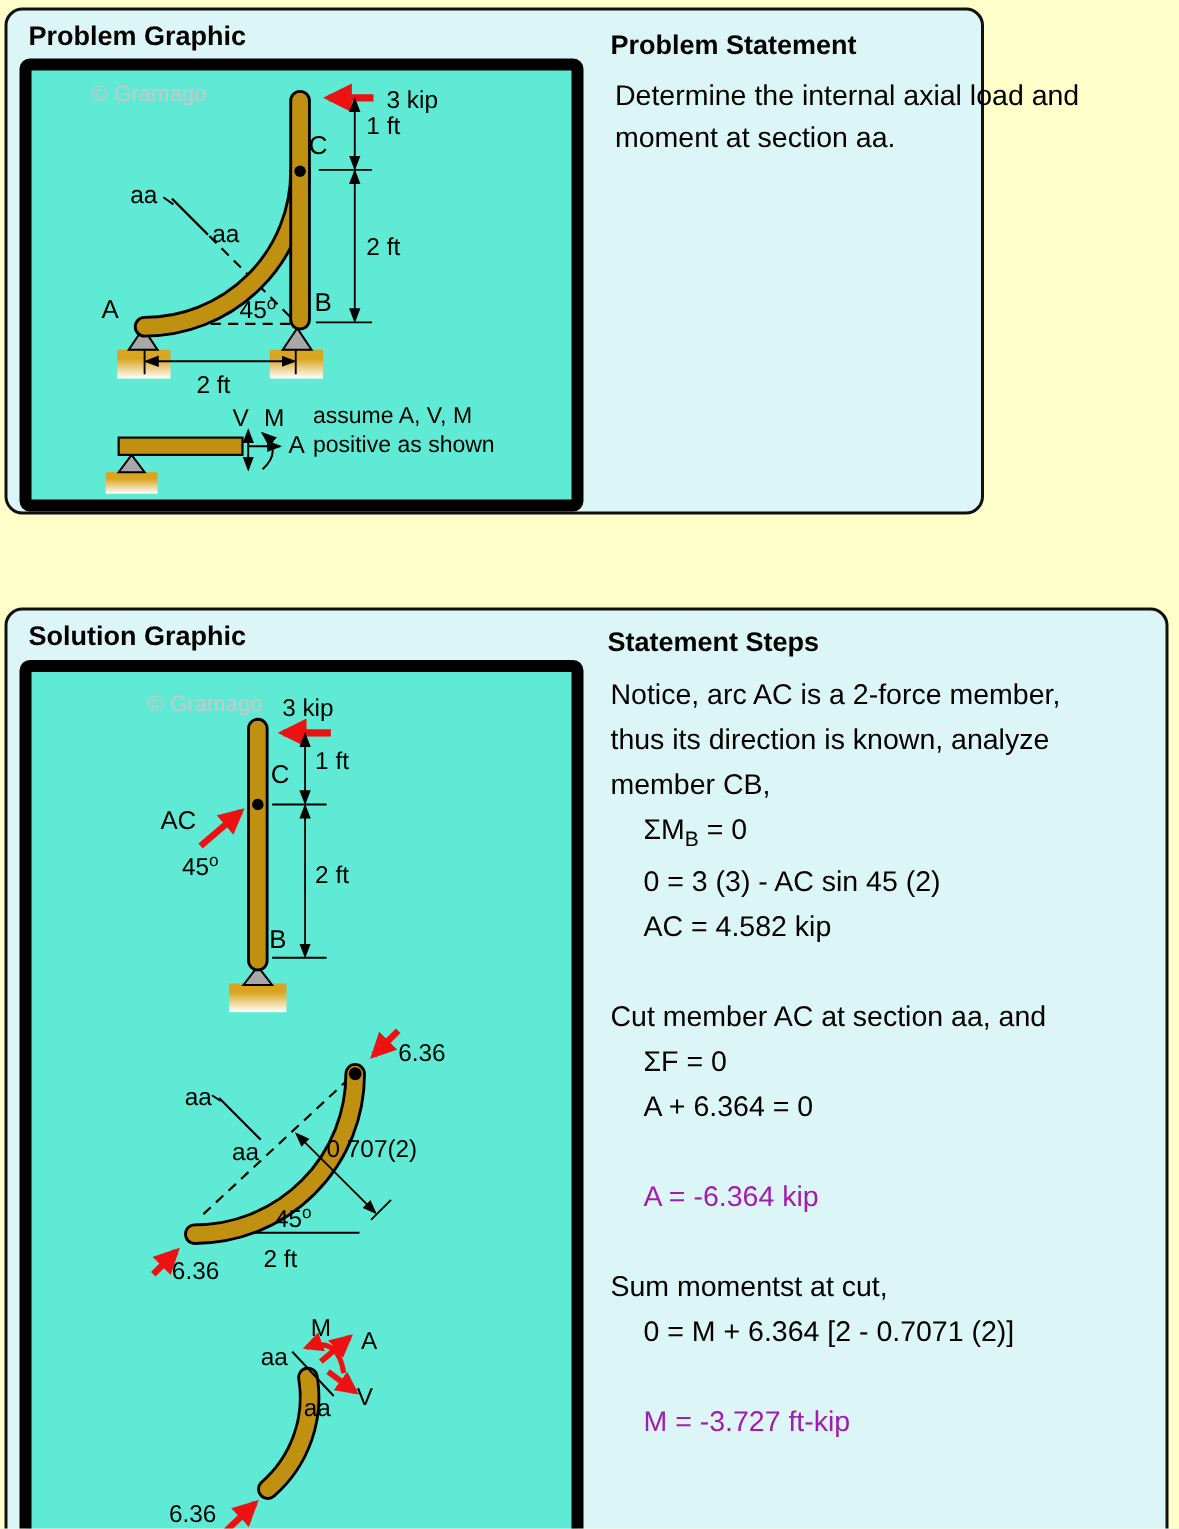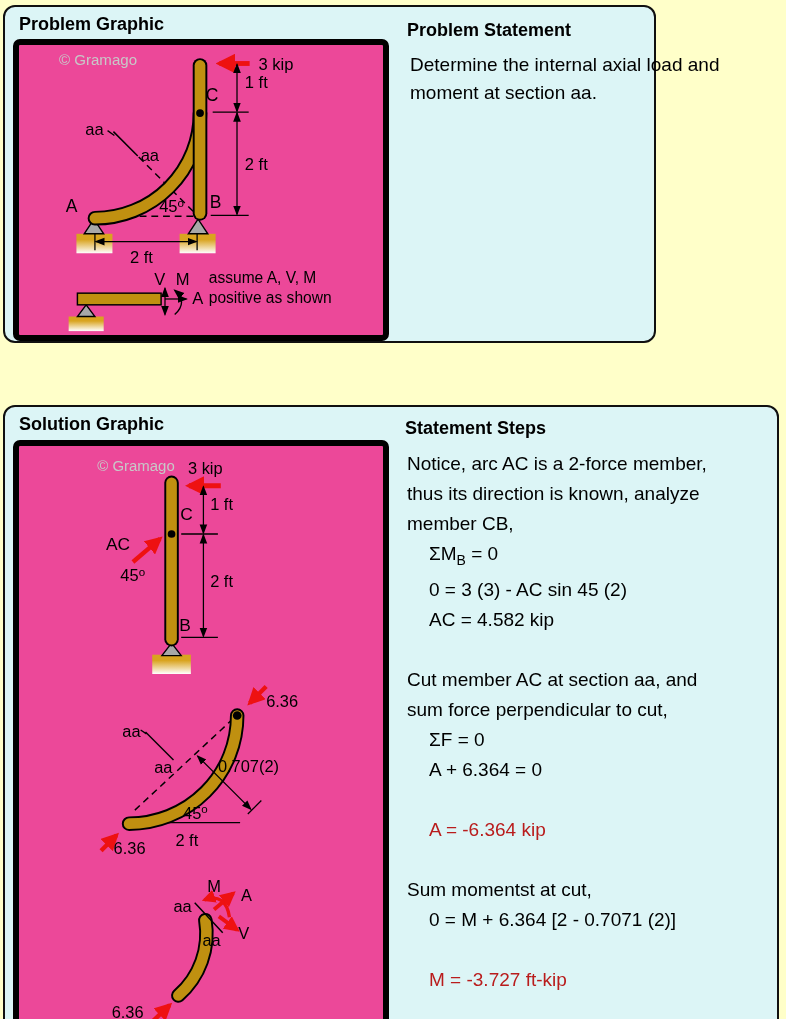--- a/index.html
+++ b/index.html
@@ -25,41 +25,41 @@
     font-size:18px;font-weight:bold;
   }
   .heading{
     position:absolute;
     font-size:18px;font-weight:bold;
     text-decoration-thickness:2px;
     text-underline-offset:4px;
   }
   .gbox{
     position:absolute;
-    background:#ec4899;
-    border:6px solid #000000;
+    background:#5eead4;
+    border:8px solid #000000;
     border-radius:7px;
     box-sizing:border-box;
   }
   .gbox-problem{left:8px;top:32px;width:376px;height:302px;}
   .gbox-solution{left:8px;top:33px;width:376px;height:608px;}
   .gbox svg{display:block;width:100%;height:100%;}
   .bodytext{
     position:absolute;
     font-size:19px;line-height:28px;
     white-space:nowrap;
   }
   .steps{
     position:absolute;left:402px;top:42px;
     font-size:19px;
   }
   .ln{line-height:30px;white-space:nowrap;}
   .ind{padding-left:22px;}
   .gap{margin-top:30px;}
-  .red{color:#b91c1c;}
+  .red{color:#a21caf;}
   sub{font-size:14px;}
   svg text{font-family:"Liberation Sans", sans-serif;fill:#000;}
   .wm{fill:#C8C8C8;font-size:15.5px;}
   .lbl{font-size:18px;}
   .sm{font-size:17px;}
   .tiny{font-size:16px;}
 </style>
 </head>
 <body>
 
@@ -248,21 +248,20 @@
     <div class="heading" style="left:400px;top:11px;">Statement Steps</div>
 
     <div class="steps">
       <div class="ln">Notice, arc AC is a 2-force member,</div>
       <div class="ln">thus its direction is known, analyze</div>
       <div class="ln">member CB,</div>
       <div class="ln ind"><span>ΣM</span><sub>B</sub><span> = 0</span></div>
       <div class="ln ind">0 = 3 (3) - AC sin 45 (2)</div>
       <div class="ln ind">AC = 4.582 kip</div>
       <div class="ln gap">Cut member AC at section aa, and</div>
-      <div class="ln">sum force perpendicular to cut,</div>
       <div class="ln ind"><span>ΣF</span><span> = 0</span></div>
       <div class="ln ind">A + 6.364 = 0</div>
       <div class="ln ind gap red">A = -6.364 kip</div>
       <div class="ln gap">Sum momentst at cut,</div>
       <div class="ln ind">0 = M + 6.364 [2 - 0.7071 (2)]</div>
       <div class="ln ind gap red">M = -3.727 ft-kip</div>
     </div>
   </section>
 
 </div>

